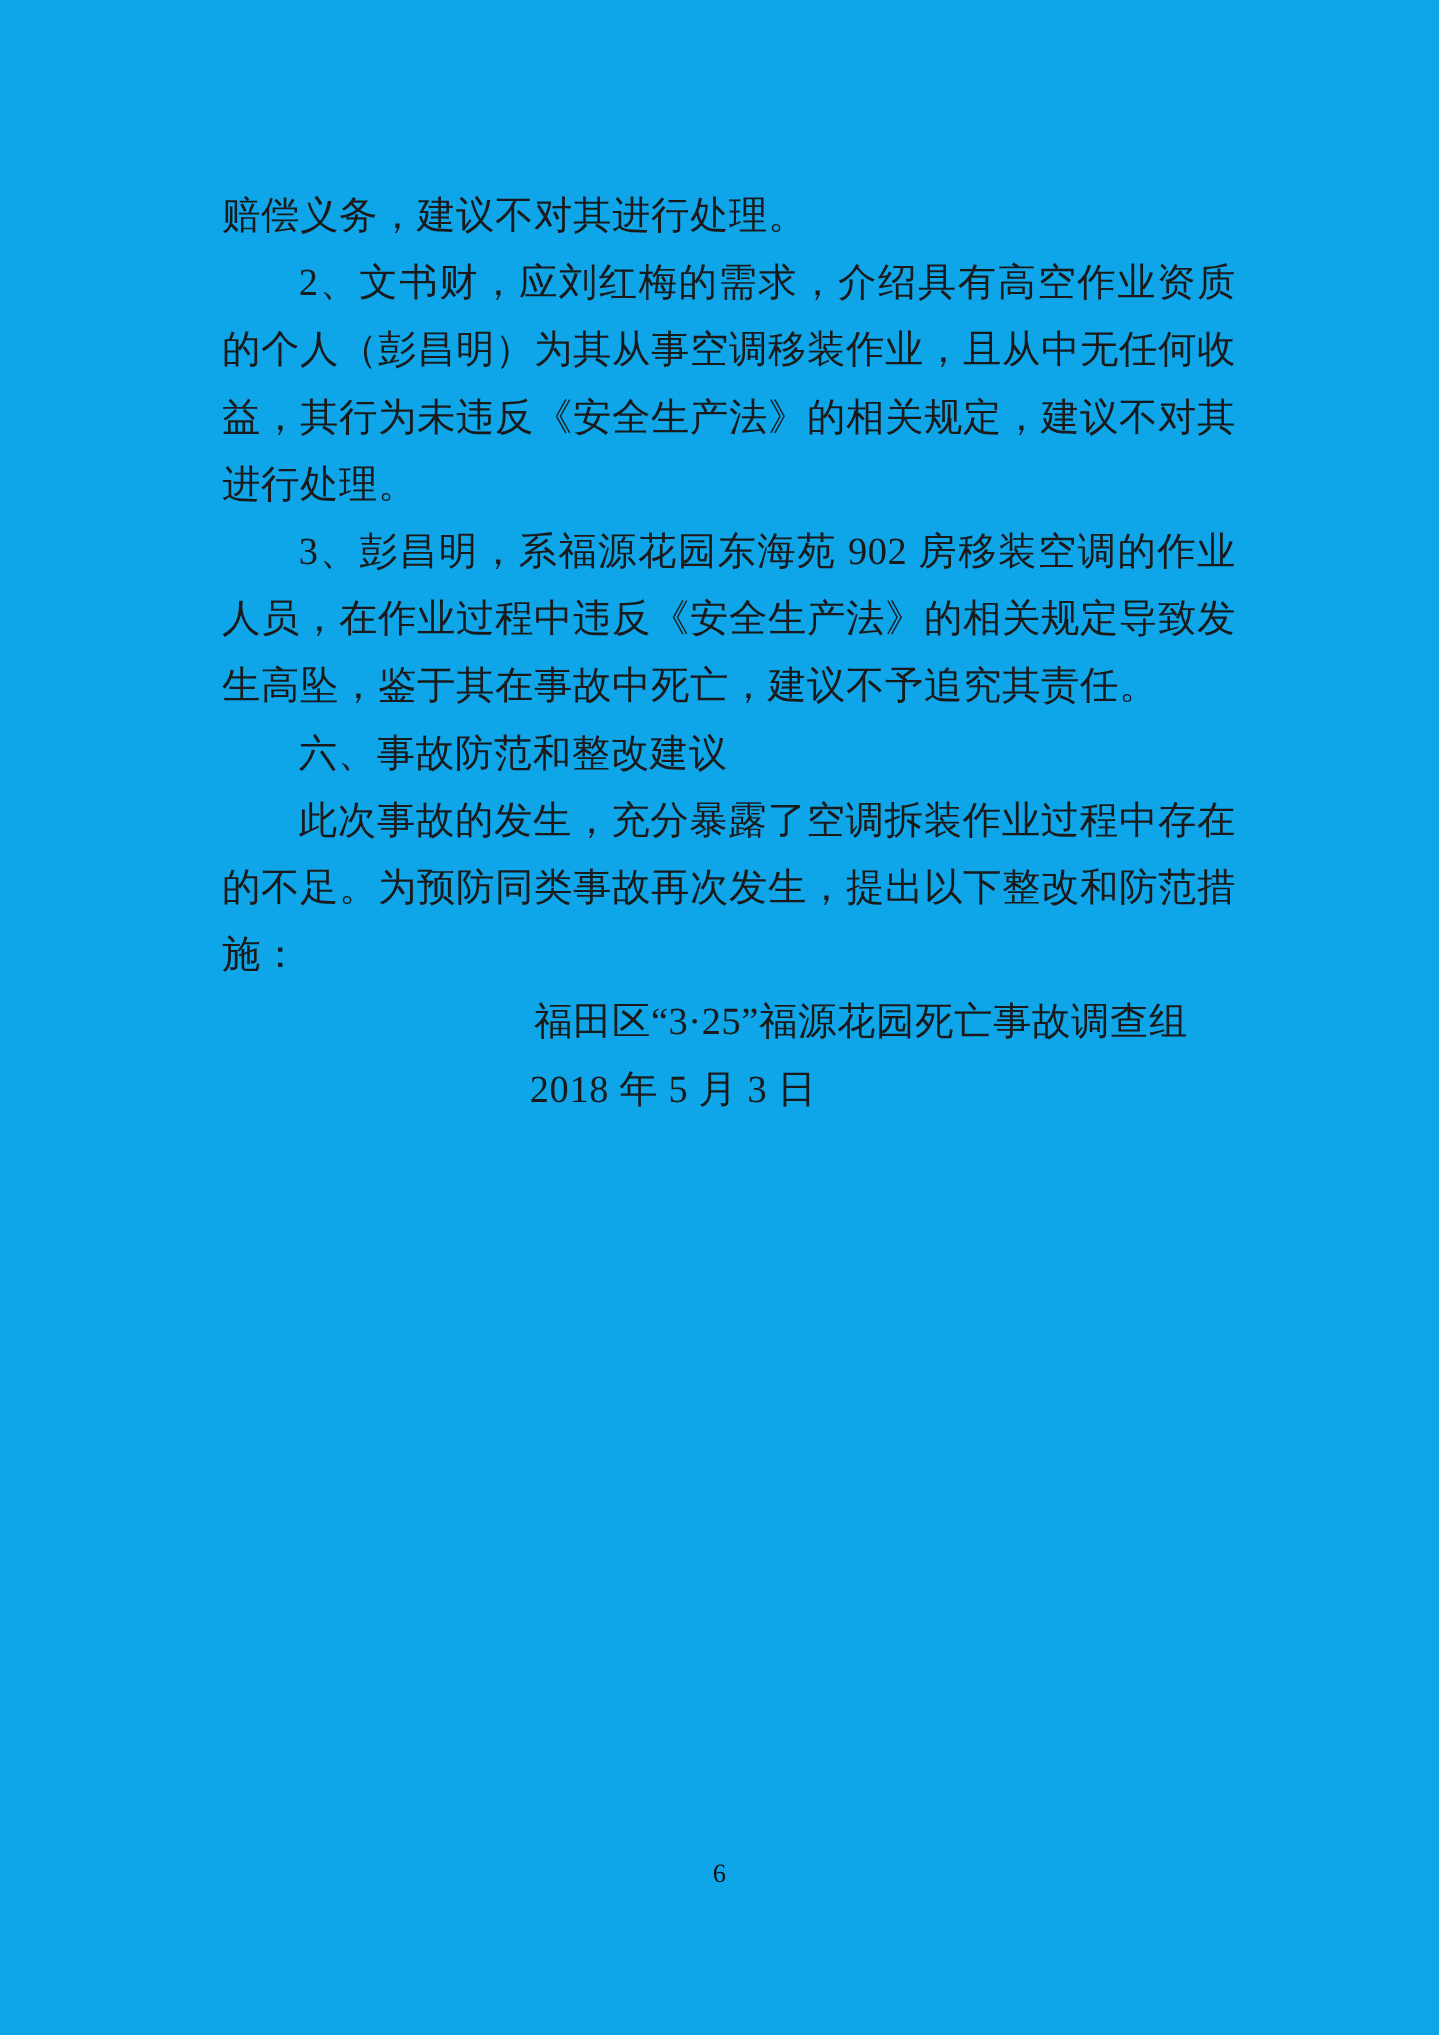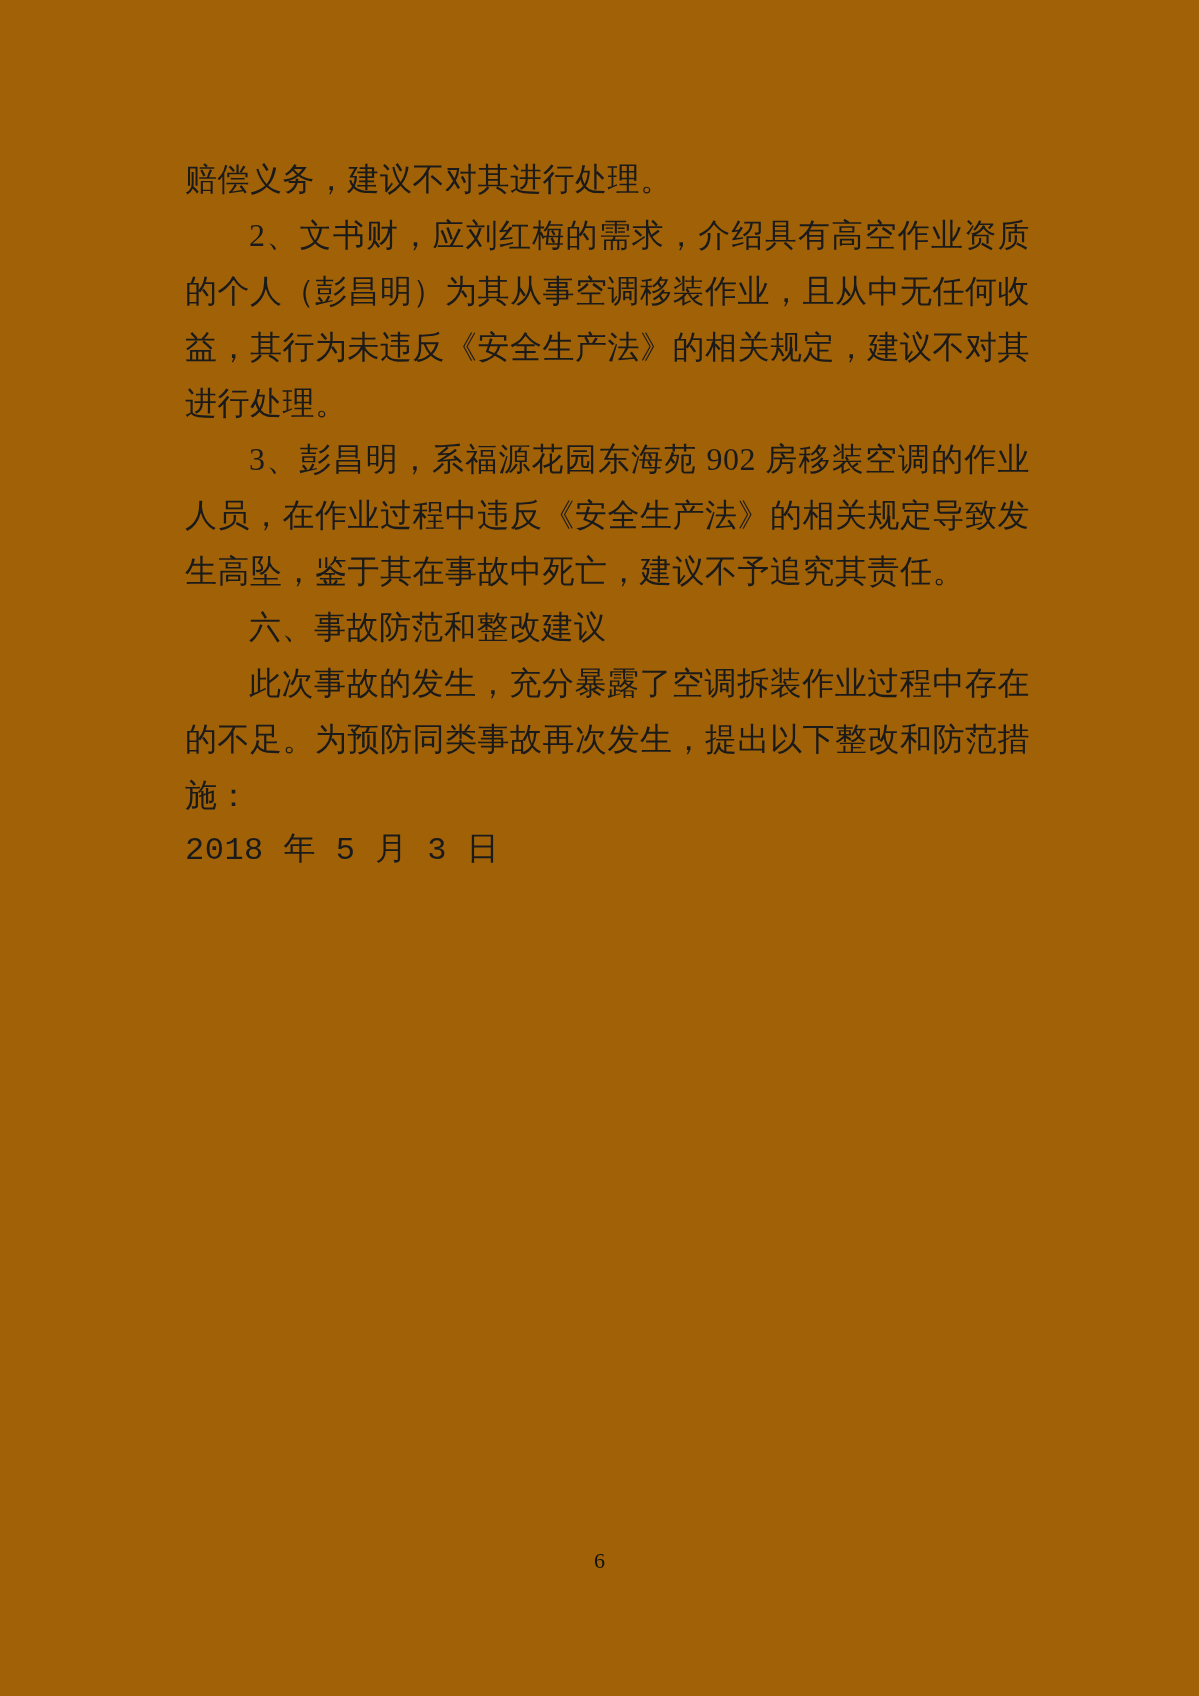--- a/index.html
+++ b/index.html
@@ -4,21 +4,21 @@
 <style>
   html, body {
     margin: 0;
     padding: 0;
     background: #ffffff;
   }
   .page {
     position: relative;
     width: 1199px;
     height: 1696px;
-    background: #a16207;
+    background: #0ea5e9;
     overflow: hidden;
     font-family: "Liberation Serif", serif;
     color: #1a1a1a;
   }
   .content {
     position: absolute;
     left: 185px;
     top: 151px;
     width: 845px;
     font-size: 32px;
@@ -43,23 +43,22 @@
   }
   .signature {
     margin: 0;
     text-indent: 0;
     text-align: right;
     padding-right: 40px;
   }
   .dateline {
     margin: 0;
     text-indent: 0;
-    text-align: left;
+    text-align: center;
     padding-right: 93px;
-    font-family: Liberation Mono, monospace;
   }
   .page-number {
     position: absolute;
     top: 1546px;
     left: 0;
     width: 100%;
     text-align: center;
     font-size: 22px;
     line-height: 30px;
     letter-spacing: 0;
@@ -69,16 +68,17 @@
 </head>
 <body>
 
 <div class="page">
   <div class="content">
     <p class="para no-indent">赔偿义务，建议不对其进行处理。</p>
     <p class="para">2、文书财，应刘红梅的需求，介绍具有高空作业资质的个人（彭昌明）为其从事空调移装作业，且从中无任何收益，其行为未违反《安全生产法》的相关规定，建议不对其进行处理。</p>
     <p class="para">3、彭昌明，系福源花园东海苑 902 房移装空调的作业人员，在作业过程中违反《安全生产法》的相关规定导致发生高坠，鉴于其在事故中死亡，建议不予追究其责任。</p>
     <p class="heading">六、事故防范和整改建议</p>
     <p class="para">此次事故的发生，充分暴露了空调拆装作业过程中存在的不足。为预防同类事故再次发生，提出以下整改和防范措施：</p>
+    <p class="signature">福田区“3·25”福源花园死亡事故调查组</p>
     <p class="dateline">2018 年 5 月 3 日</p>
   </div>
   <div class="page-number">6</div>
 </div>
 
 </body></html>

